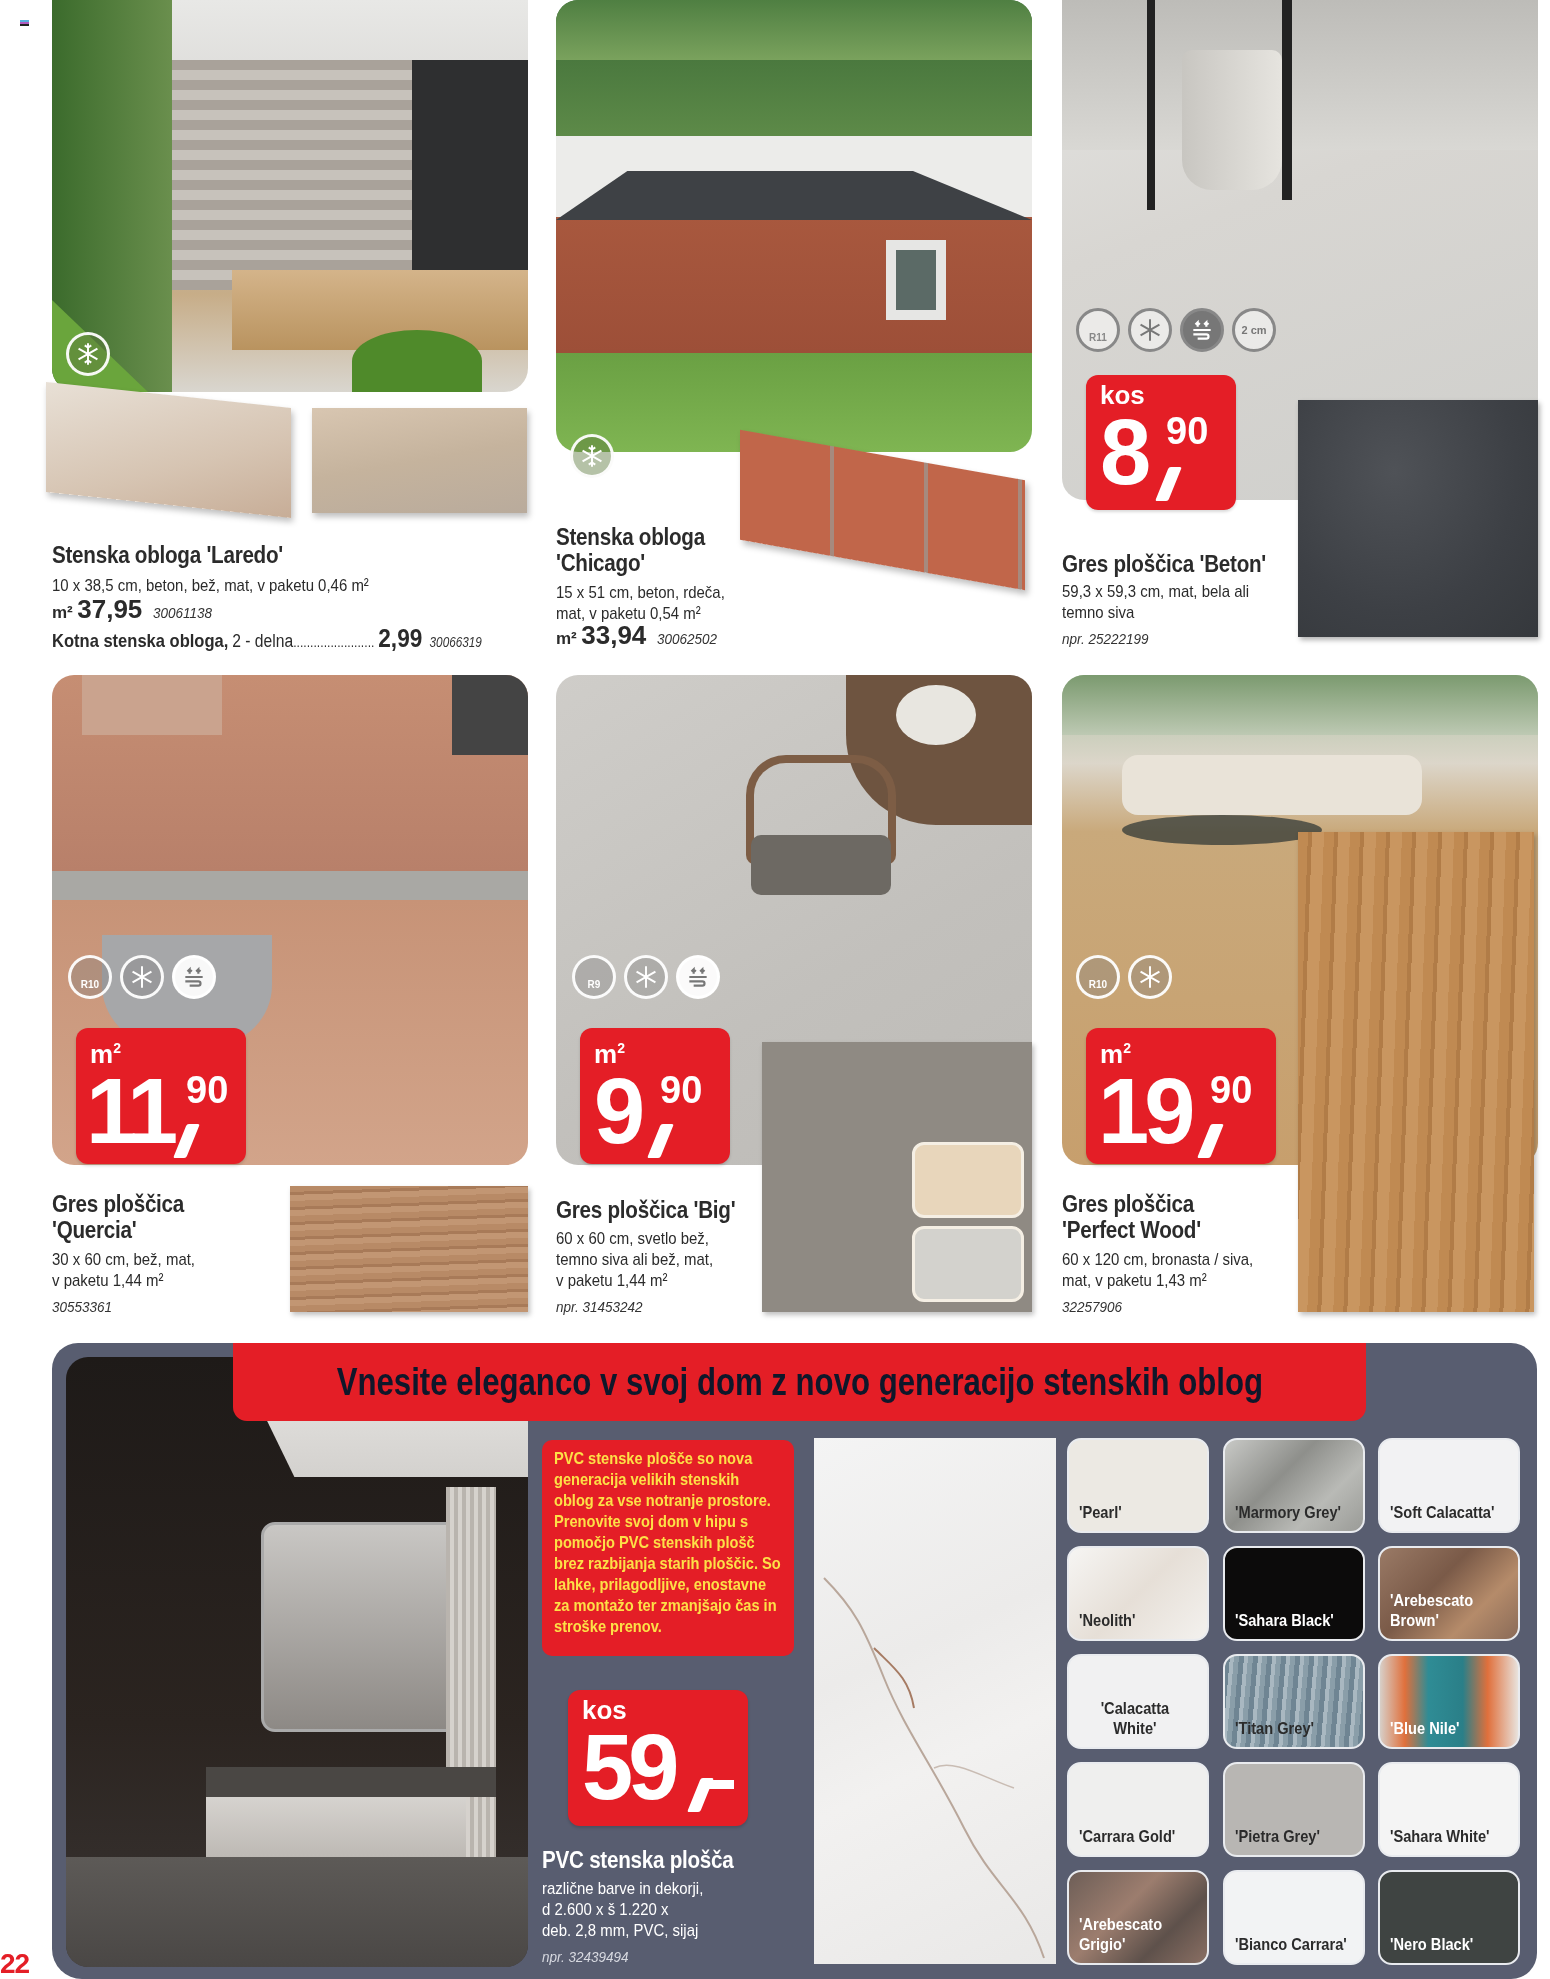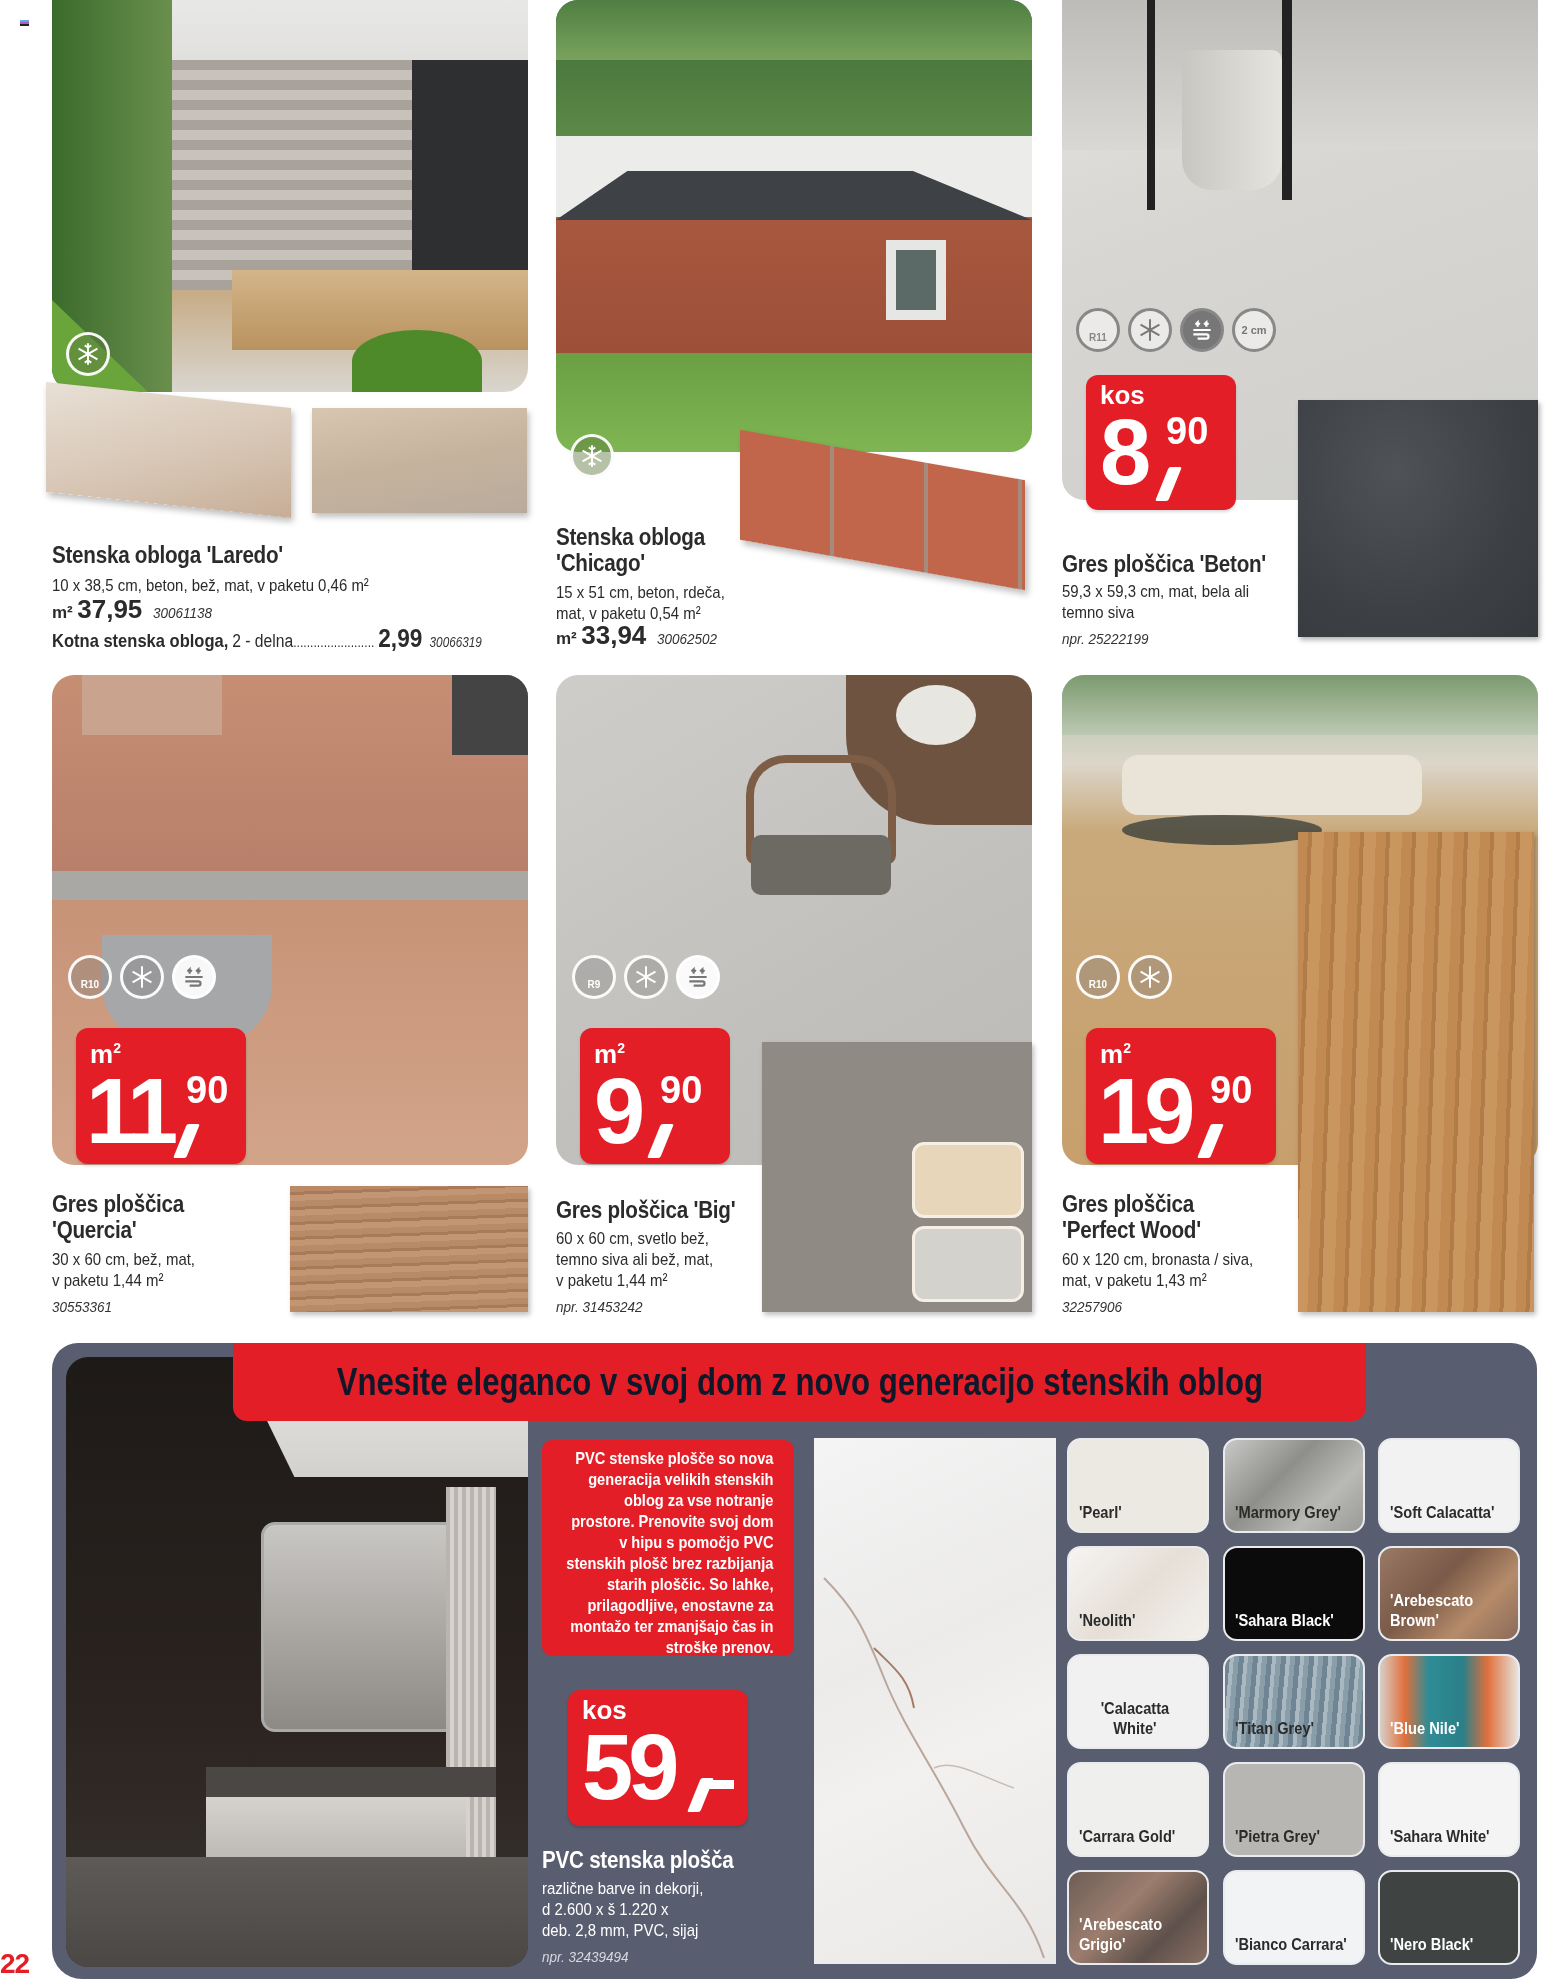--- a/index.html
+++ b/index.html
@@ -22,21 +22,21 @@
   
   .icons { position: absolute; display: flex; gap: 8px; }
   .ficon { width: 44px; height: 44px; border-radius: 50%; border: 3px solid rgba(255,255,255,0.95); background: rgba(130,130,130,0.35); color: #fff; display: flex; align-items: center; justify-content: center; font-weight: 700; font-size: 11px; position: relative; }
   .ficon.solid { background: rgba(255,255,255,0.92); color: #777; }
   .ficon .lbl { position: absolute; bottom: 6px; font-size: 10px; }
   .ficon svg { width: 26px; height: 26px; }
   
   .panel { position: absolute; left: 52px; top: 1343px; width: 1485px; height: 636px; background: #585d70; border-radius: 26px 26px 26px 30px; }
   .headline { position: absolute; left: 213px; top: 1343px; width: 1133px; height: 78px; background: #e41e26; border-radius: 0 0 14px 14px; color: #0f172a; font-weight: 700; font-size: 38px; line-height: 78px; text-align: center; margin-left: 20px; }
   .headline span { display: inline-block; transform: scaleX(0.82); white-space: nowrap; }
-  .infobox { position: absolute; left: 542px; top: 1440px; width: 252px; height: 216px; background: #e41e26; border-radius: 10px; color: #ffffff; padding: 8px 20px; font-weight: 700; font-size: 17px; line-height: 21px; text-align: right; }
+  .infobox { position: absolute; left: 542px; top: 1440px; width: 252px; height: 216px; background: #e41e26; border-radius: 10px; color: #fde047; padding: 8px 12px; font-weight: 700; font-size: 17px; line-height: 21px; }
   .infobox p { transform: scaleX(0.86); transform-origin: left top; width: 116%; }
   .swatch { position: absolute; width: 142px; height: 95px; border-radius: 14px; border: 2px solid #e9ebef; overflow: hidden; }
   .swatch .name { position: absolute; left: 10px; bottom: 8px; font-weight: 700; font-size: 17px; line-height: 20px; transform: scaleX(0.86); transform-origin: left bottom; white-space: nowrap; }
   .swatch .name.dark { color: #2b2b2b; }
   .swatch .name.light { color: #fff; }
   .pagenum { position: absolute; left: 0px; top: 1950px; color: #e41e26; font-weight: 700; font-size: 28px; line-height: 28px; letter-spacing: -1px; }
   .colorbar { position: absolute; left: 20px; top: 20px; width: 9px; height: 6px; background: linear-gradient(#5ab1e0 0 33%, #b05cc0 33% 66%, #222 66%); }
 </style>
 </head>
 <body>

